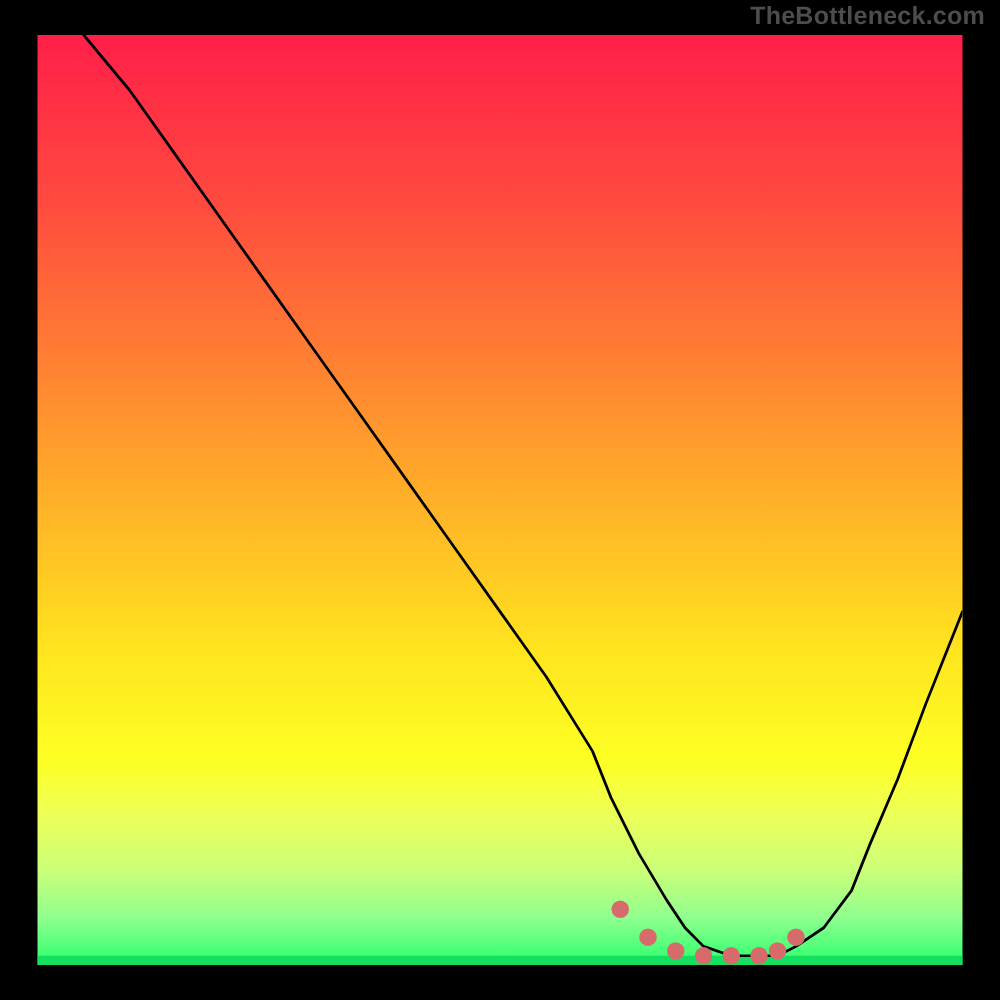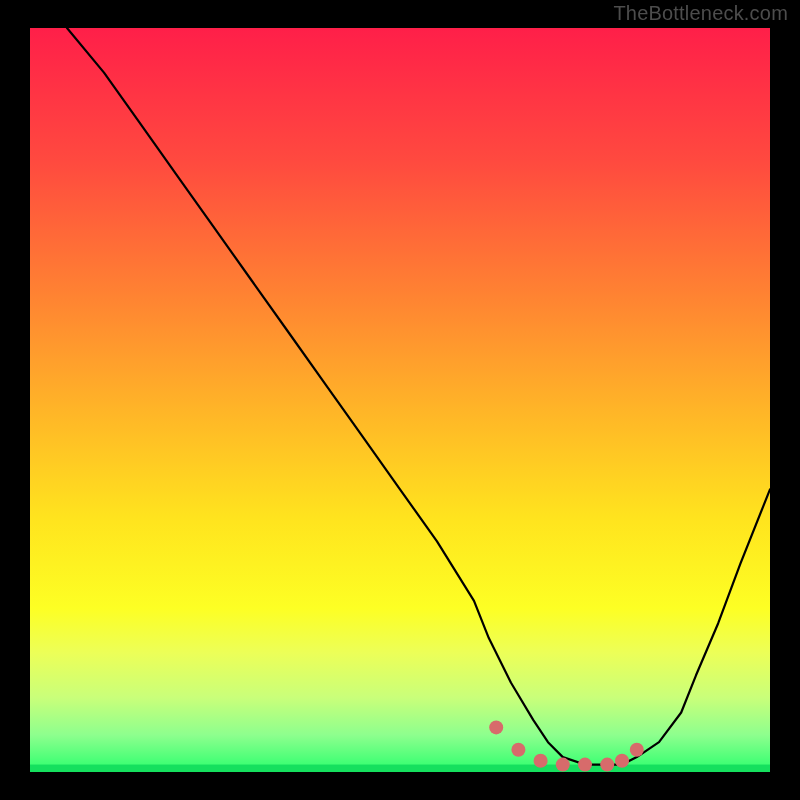--- a/index.html
+++ b/index.html
@@ -16,21 +16,21 @@
     width: 800px;
     height: 800px;
     background: #000;
   }
   .watermark {
     position: absolute;
     top: 2px;
     right: 12px;
     color: #4d4d4d;
     font-size: 20px;
-    font-weight: 400;
+    font-weight: 700;
     letter-spacing: 0.2px;
     z-index: 10;
   }
   .plot {
     position: absolute;
     left: 30px;
     top: 28px;
     width: 740px;
     height: 744px;
     background: linear-gradient(

